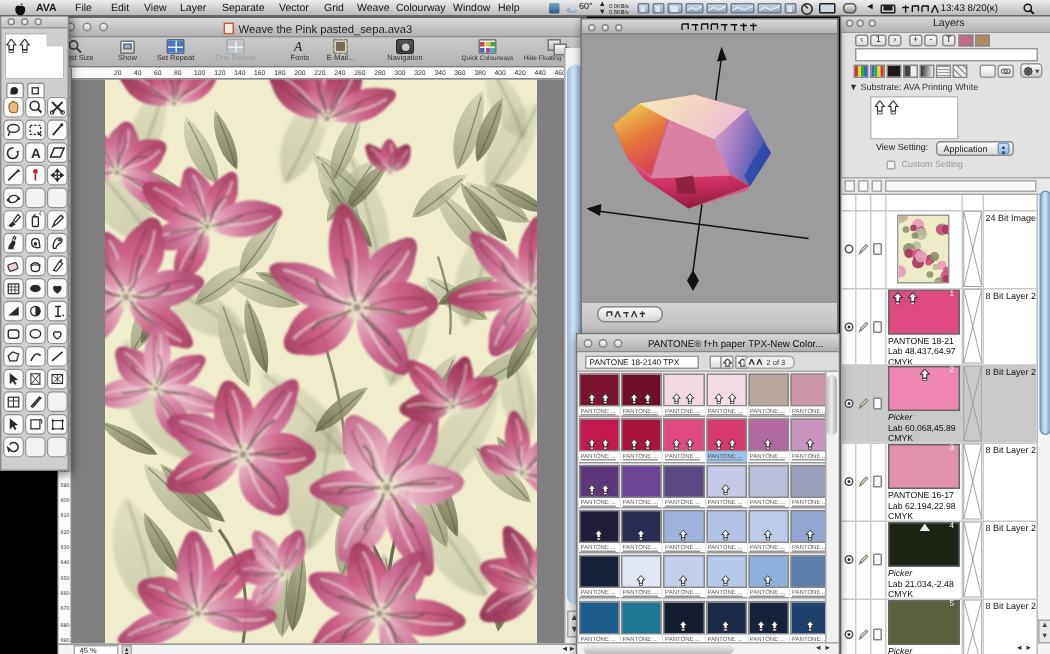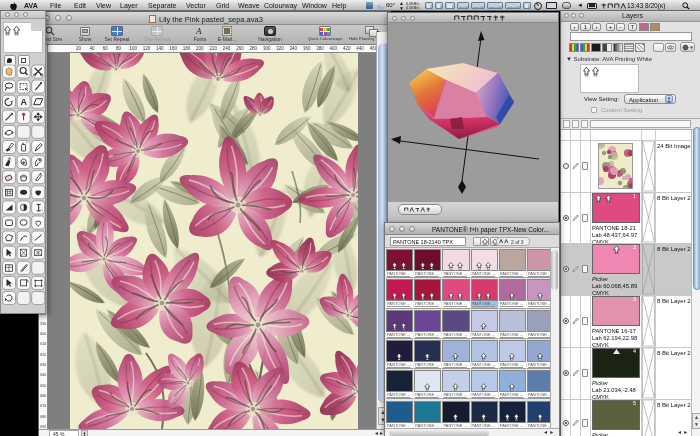--- a/index.html
+++ b/index.html
@@ -4,21 +4,21 @@
 html,body{width:700px;height:436px;overflow:hidden;background:#000;font-family:"Liberation Sans",sans-serif}
 .abs{position:absolute}
 .win-circle{position:absolute;width:6px;height:6px;border-radius:50%;border:1px solid #8a8a8a;background:linear-gradient(#f4f4f4,#c9c9c9)}
 </style></head><body>
 <div class="abs" style="left:38px;top:11px;width:353px;height:425px;background:#b9b9b9;border:1px solid #666;border-bottom:none;box-shadow:0 0 6px rgba(0,0,0,.6)">
     <div class="abs" style="left:0;top:0;width:351px;height:13px;background:linear-gradient(#d9d9d9,#b2b2b2);border-bottom:1px solid #8e8e8e"></div>
     <div class="win-circle" style="left:5px;top:3px"></div>
     <div class="win-circle" style="left:16px;top:3px"></div>
     <div class="win-circle" style="left:27px;top:3px"></div>
     <div class="abs" style="left:110px;top:3px;width:7px;height:8px;background:#f4e8e0;border:1px solid #c06040"></div>
-    <div class="abs" style="left:120px;top:2.5px;font-size:7.5px;color:#222;white-space:nowrap">Lily the Pink pasted_sepa.ava3</div>
+    <div class="abs" style="left:120px;top:2.5px;font-size:7.5px;color:#222;white-space:nowrap">Weave the Pink pasted_sepa.ava3</div>
     <div class="abs" style="left:0;top:13px;width:351px;height:20px;background:linear-gradient(#c9c9c9,#b3b3b3);border-bottom:1px solid #7c7c7c"></div>
     <svg class="abs" style="left:6px;top:14px" width="10" height="10">
       <circle cx="4" cy="4" r="2.8" fill="none" stroke="#444" stroke-width="1.2"></circle>
       <line x1="6" y1="6" x2="9" y2="9" stroke="#444" stroke-width="1.4"></line>
     </svg>
     <div class="abs" style="left:11px;top:24px;transform:translateX(-50%);font-size:5px;color:#333;white-space:nowrap">astest Size</div>
     <div class="abs" style="left:41px;top:14.5px;width:10px;height:9px;background:linear-gradient(#f4f4f4,#cacaca);border:1px solid #777;border-radius:1px"></div>
     <div class="abs" style="left:43px;top:16.5px;width:6px;height:4px;background:#9ab;border:0.5px solid #678"></div>
     <div class="abs" style="left:46px;top:24px;transform:translateX(-50%);font-size:5px;color:#333;white-space:nowrap">Show</div>
     <div class="abs" style="left:72px;top:14px;width:12px;height:10px;background:#e8eef8;border:1px solid #667;border-radius:1px"></div>

